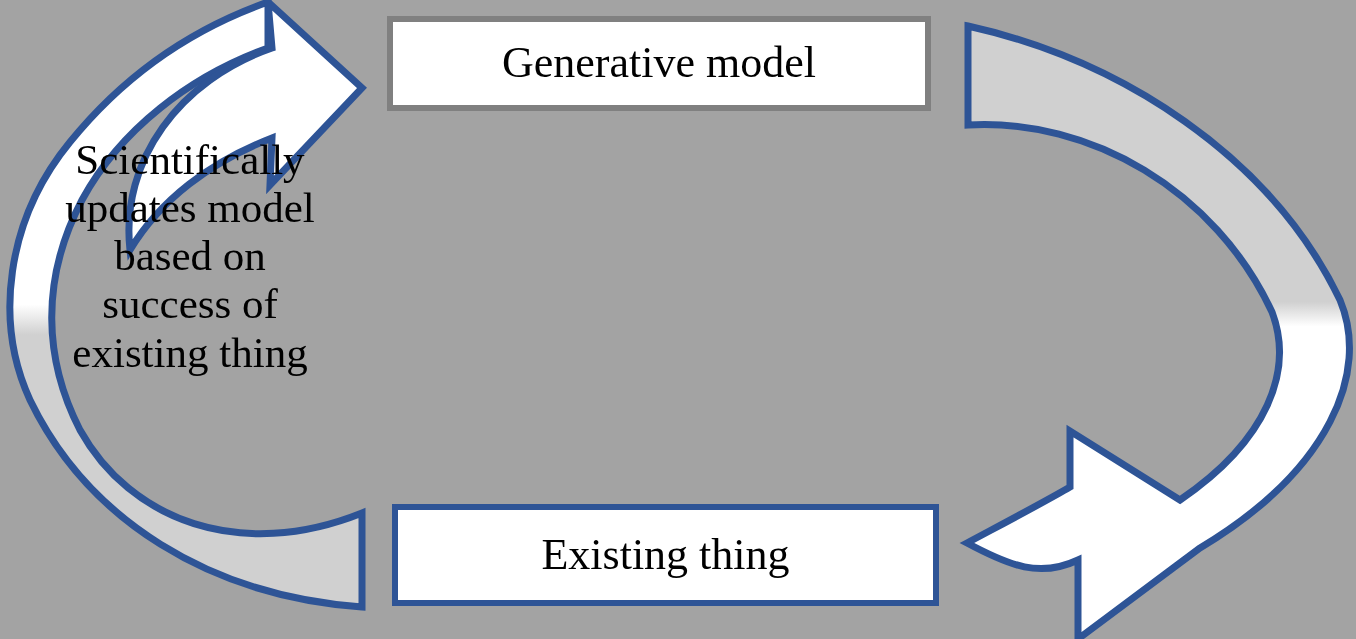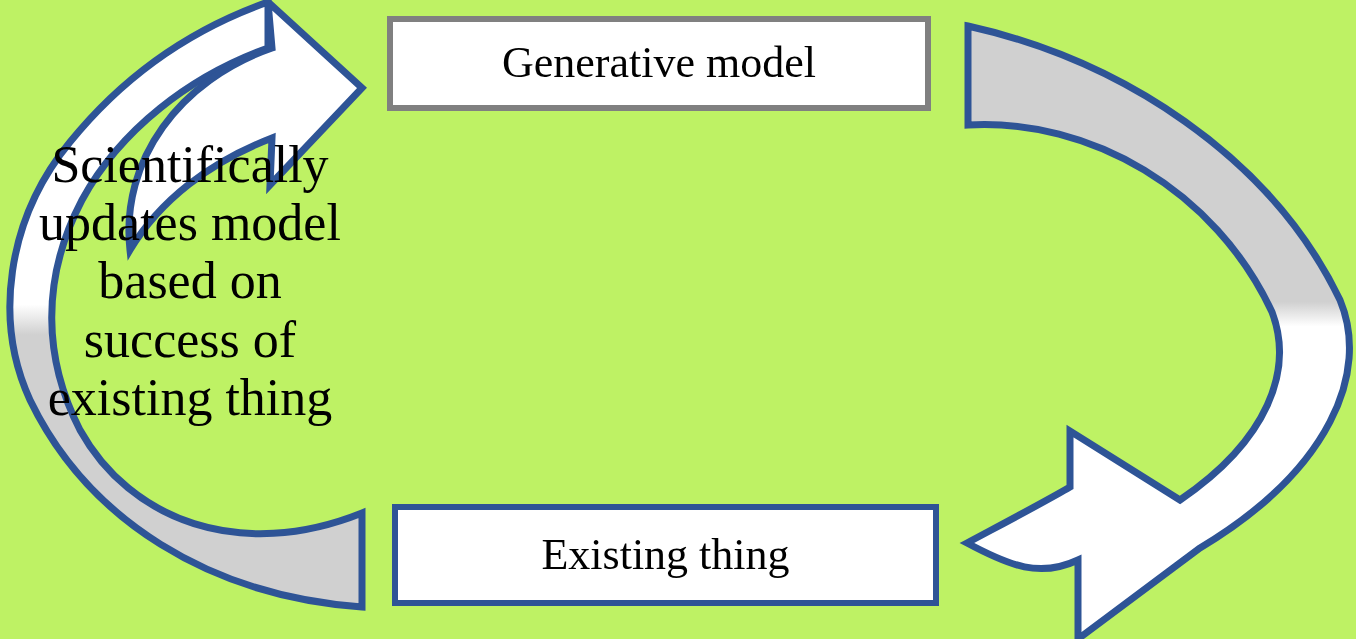--- a/index.html
+++ b/index.html
@@ -7,21 +7,21 @@
     padding: 0;
     background: #ffffff;
   }
   body {
     font-family: "Liberation Serif", "DejaVu Serif", serif;
   }
   #canvas {
     position: relative;
     width: 1356px;
     height: 639px;
-    background: #bef264;
+    background: #a3a3a3;
     overflow: hidden;
   }
   #arrows {
     position: absolute;
     left: 0;
     top: 0;
     width: 1356px;
     height: 639px;
   }
   .node-box {
@@ -49,21 +49,21 @@
   .node-label {
     font-size: 44px;
     line-height: 1.05;
     color: #000000;
     text-align: center;
     white-space: nowrap;
   }
   .edge-label {
     position: absolute;
     color: #000000;
-    font-size: 52px;
+    font-size: 43px;
     line-height: 1.12;
     text-align: center;
     white-space: pre-line;
   }
   #label-left {
     left: 10px;
     top: 136px;
     width: 360px;
   }
   #label-right {

